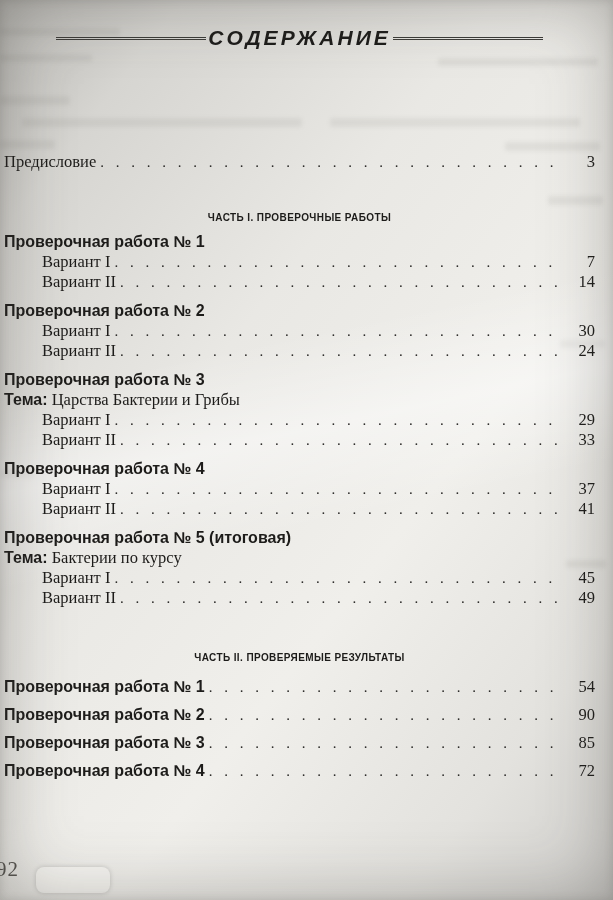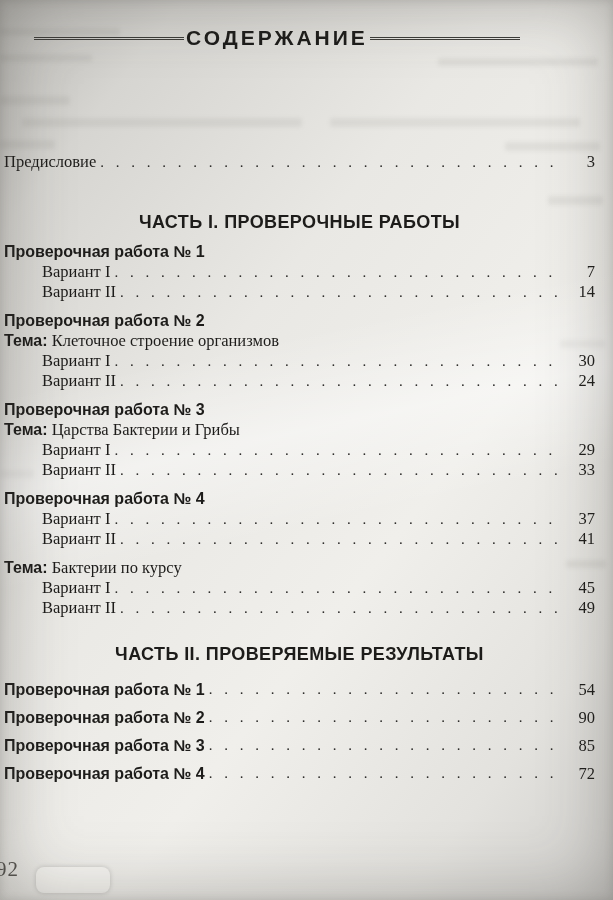--- a/index.html
+++ b/index.html
@@ -22,45 +22,45 @@
     background:linear-gradient(rgba(255,255,255,0), rgba(255,255,255,.45), rgba(255,255,255,0));
     transform:rotate(-12deg); pointer-events:none; z-index:1;
   }
   .ghost {
     position:absolute; background:#76756f; opacity:.11; filter:blur(2px);
     border-radius:2px; z-index:0;
   }
   .content { position:relative; z-index:2; padding:26px 18px 0 4px; }
 
   
-  .toc-title-row { display:flex; align-items:center; justify-content:flex-start; gap:2px; margin:0 30px; }
+  .toc-title-row { display:flex; align-items:center; justify-content:center; gap:2px; margin:0 30px;font-style:italic; }
   .toc-rule { flex:1; max-width:150px; height:0; border-top:3px double #3c3b38; }
   .toc-title {
     font-family:"Liberation Sans","DejaVu Sans",sans-serif;
     font-weight:700; font-size:21px; letter-spacing:3px; white-space:nowrap;
   }
 
   
-  .row { display:flex; align-items:center; font-size:16.5px; line-height:20px; }
+  .row { display:flex; align-items:flex-start; font-size:16.5px; line-height:20px; }
   .row .lbl { white-space:nowrap; }
   .leader { flex:1; overflow:hidden; white-space:nowrap; margin:0 4px; }
   .leader::after {
     content:". . . . . . . . . . . . . . . . . . . . . . . . . . . . . . . . . . . . . . . . . . . . . . . . . . . .";
     letter-spacing:4px; font-size:15px; color:#2a2927;
   }
   .pg { min-width:30px; text-align:right; white-space:nowrap; }
 
   .preface-row { margin-top:102px; }
 
   .part-heading {
     font-family:"Liberation Sans","DejaVu Sans",sans-serif;
-    font-weight:700; font-size:18px; text-align:center; letter-spacing:.4px;
+    font-weight:700; font-size:10px; text-align:center; letter-spacing:.4px;
     margin-top:40px; margin-bottom:6px;
   }
-  .part2-heading { margin-top:26px; margin-bottom:10px; }
+  .part2-heading { margin-top:44px; margin-bottom:10px; }
 
   .work-block { margin-top:9px; }
   .work-title, .theme-label {
     font-family:"Liberation Sans","DejaVu Sans",sans-serif;
     font-weight:700; font-size:16px;
   }
   .work-title { line-height:20px; }
   .theme-line { line-height:20px; font-size:16.5px; }
   .variant-row { padding-left:38px; }
 
@@ -125,24 +125,20 @@
       </div>
       <div class="row variant-row">
         <span class="lbl">Вариант II</span>
         <span class="leader"></span>
         <span class="pg">14</span>
       </div>
     </div>
 
     <div class="work-block">
       <div class="work-title">Проверочная работа № 2</div>
-      <div class="theme-line">
-        <span class="theme-label">Тема:</span>
-        <span>Клеточное строение организмов</span>
-      </div>
       <div class="row variant-row">
         <span class="lbl">Вариант I</span>
         <span class="leader"></span>
         <span class="pg">30</span>
       </div>
       <div class="row variant-row">
         <span class="lbl">Вариант II</span>
         <span class="leader"></span>
         <span class="pg">24</span>
       </div>
@@ -174,20 +170,21 @@
         <span class="pg">37</span>
       </div>
       <div class="row variant-row">
         <span class="lbl">Вариант II</span>
         <span class="leader"></span>
         <span class="pg">41</span>
       </div>
     </div>
 
     <div class="work-block">
+      <div class="work-title">Проверочная работа № 5 (итоговая)</div>
       <div class="theme-line">
         <span class="theme-label">Тема:</span>
         <span>Бактерии по курсу</span>
       </div>
       <div class="row variant-row">
         <span class="lbl">Вариант I</span>
         <span class="leader"></span>
         <span class="pg">45</span>
       </div>
       <div class="row variant-row">

